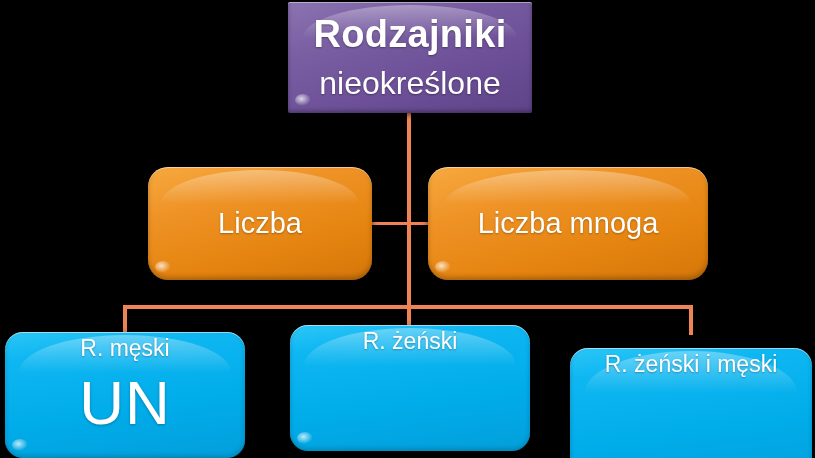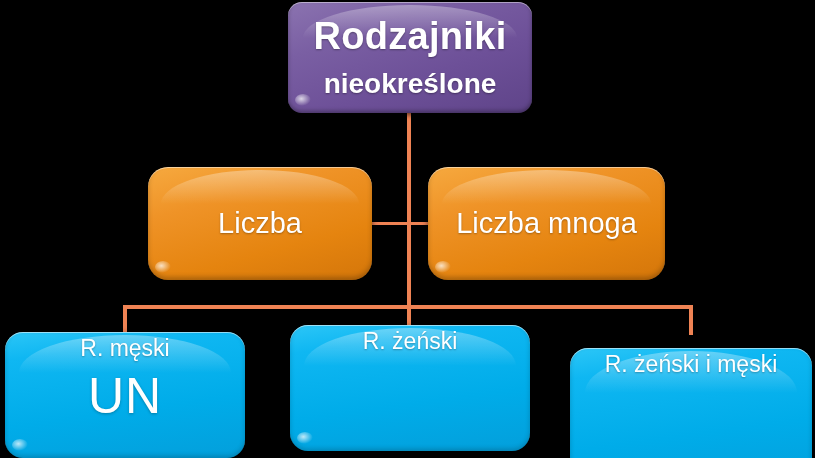--- a/index.html
+++ b/index.html
@@ -70,35 +70,35 @@
     height: 12px;
     border-radius: 50%;
     background: radial-gradient(ellipse at 40% 40%, rgba(255,255,255,0.75), rgba(255,255,255,0) 70%);
     z-index: 2;
     pointer-events: none;
   }
 
   
   .node.purple {
     background: linear-gradient(160deg, #8b73b0 0%, #7a5fa3 28%, #6d5098 62%, #5f4489 100%);
-    border-radius: 14px;
+    border-radius: 2px;
     box-shadow: inset 0 1px 0 rgba(255,255,255,0.45),
                 inset 0 -2px 4px rgba(0,0,0,0.35),
                 0 2px 5px rgba(0,0,0,0.6);
     text-align: center;
   }
   .title-main {
     font-size: 38px;
     font-weight: bold;
     letter-spacing: 0.3px;
     text-shadow: 0 1px 2px rgba(0,0,0,0.35);
   }
   .title-sub {
-    font-size: 28px;
-    font-weight: bold;
+    font-size: 32px;
+    font-weight: normal;
     margin-top: 12px;
     text-shadow: 0 1px 2px rgba(0,0,0,0.35);
   }
 
   
   .node.orange {
     background: linear-gradient(165deg, #f6a93f 0%, #ef9327 30%, #e5840f 68%, #d4760a 100%);
     border-radius: 20px;
     box-shadow: inset 0 1px 0 rgba(255,255,255,0.5),
                 inset 0 -3px 5px rgba(0,0,0,0.25),
@@ -122,21 +122,21 @@
     padding-top: 4px;
   }
   .blue .inner { justify-content: space-between; }
   .blue-sub {
     font-size: 23px;
     font-weight: normal;
     text-shadow: 0 1px 2px rgba(0,0,0,0.28);
     white-space: nowrap;
   }
   .blue-main {
-    font-size: 50px;
+    font-size: 62px;
     font-weight: normal;
     margin-top: 10px;
     letter-spacing: 1px;
     text-shadow: 0 1px 3px rgba(0,0,0,0.28);
   }
 </style>
 </head>
 <body>
 
 <div id="canvas">
@@ -159,21 +159,21 @@
       <span class="title-sub">nieokreślone</span>
     </div>
   </div>
 
   <div class="node orange" style="left:148px; top:167px; width:224px; height:113px;">
     <div class="inner">
       <span class="orange-label">Liczba</span>
     </div>
   </div>
 
-  <div class="node orange" style="left:428px; top:167px; width:237px; height:113px;">
+  <div class="node orange" style="left:428px; top:167px; width:280px; height:113px;">
     <div class="inner">
       <span class="orange-label">Liczba mnoga</span>
     </div>
   </div>
 
   <div class="node blue" style="left:5px; top:332px; width:240px; height:126px;">
     <div class="inner">
       <span class="blue-sub">R. męski</span>
       <span class="blue-main">UN</span>
     </div>

